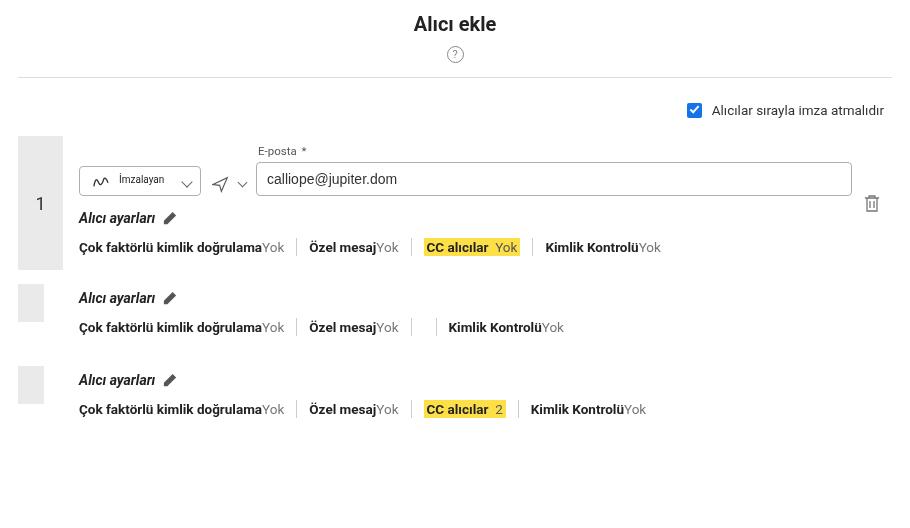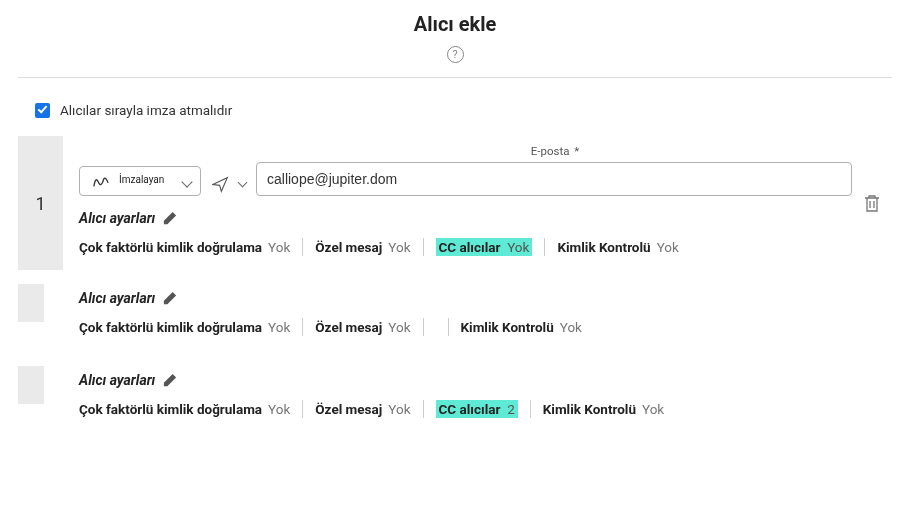--- a/index.html
+++ b/index.html
@@ -37,21 +37,22 @@
       align-items: center;
       justify-content: center;
       font-size: 11px;
       color: #888;
       cursor: default;
     }
     .checkbox-row {
       display: flex;
       align-items: center;
       gap: 10px;
-      margin: 24px 17px 18px;
+      margin: 24px 8px 18px;
+      justify-content: flex-end;
     }
     .checkbox {
       width: 15px;
       height: 15px;
       background: #1473e6;
       border-radius: 2px;
       display: flex;
       align-items: center;
       justify-content: center;
       cursor: pointer;
@@ -166,21 +167,20 @@
     .email-field {
       flex: 1;
       display: flex;
       flex-direction: column;
     }
     .email-label {
       font-size: 11.5px;
       color: #555;
       margin-bottom: 4px;
       padding-left: 2px;
-      text-align: center;
     }
     .email-label .star {
       margin-left: 2px;
     }
     .email-input {
       border: 1px solid #b0b0b0;
       border-radius: 4px;
       padding: 8px 10px;
       font-size: 14px;
       color: #333;
@@ -232,37 +232,37 @@
       display: flex;
       align-items: center;
       gap: 0;
       margin-top: 12px;
       flex-wrap: wrap;
       font-size: 13.5px;
     }
     .detail-group {
       display: flex;
       align-items: flex-start;
-      gap: 6px;
+      gap: 0;
     }
     .detail-label {
       font-weight: 700;
       color: #222;
     }
     .detail-value {
       color: #777;
     }
     .divider {
       width: 1px;
       height: 18px;
       background: #ccc;
       margin: 0 12px;
     }
     .highlighted {
-      background: #5eead4;
+      background: #fde047;
       padding: 1px 3px;
     }
     .highlighted-label {
       font-weight: 700;
       color: #222;
     }
     .highlighted-value {
       color: #555;
       font-weight: 400;
     }

